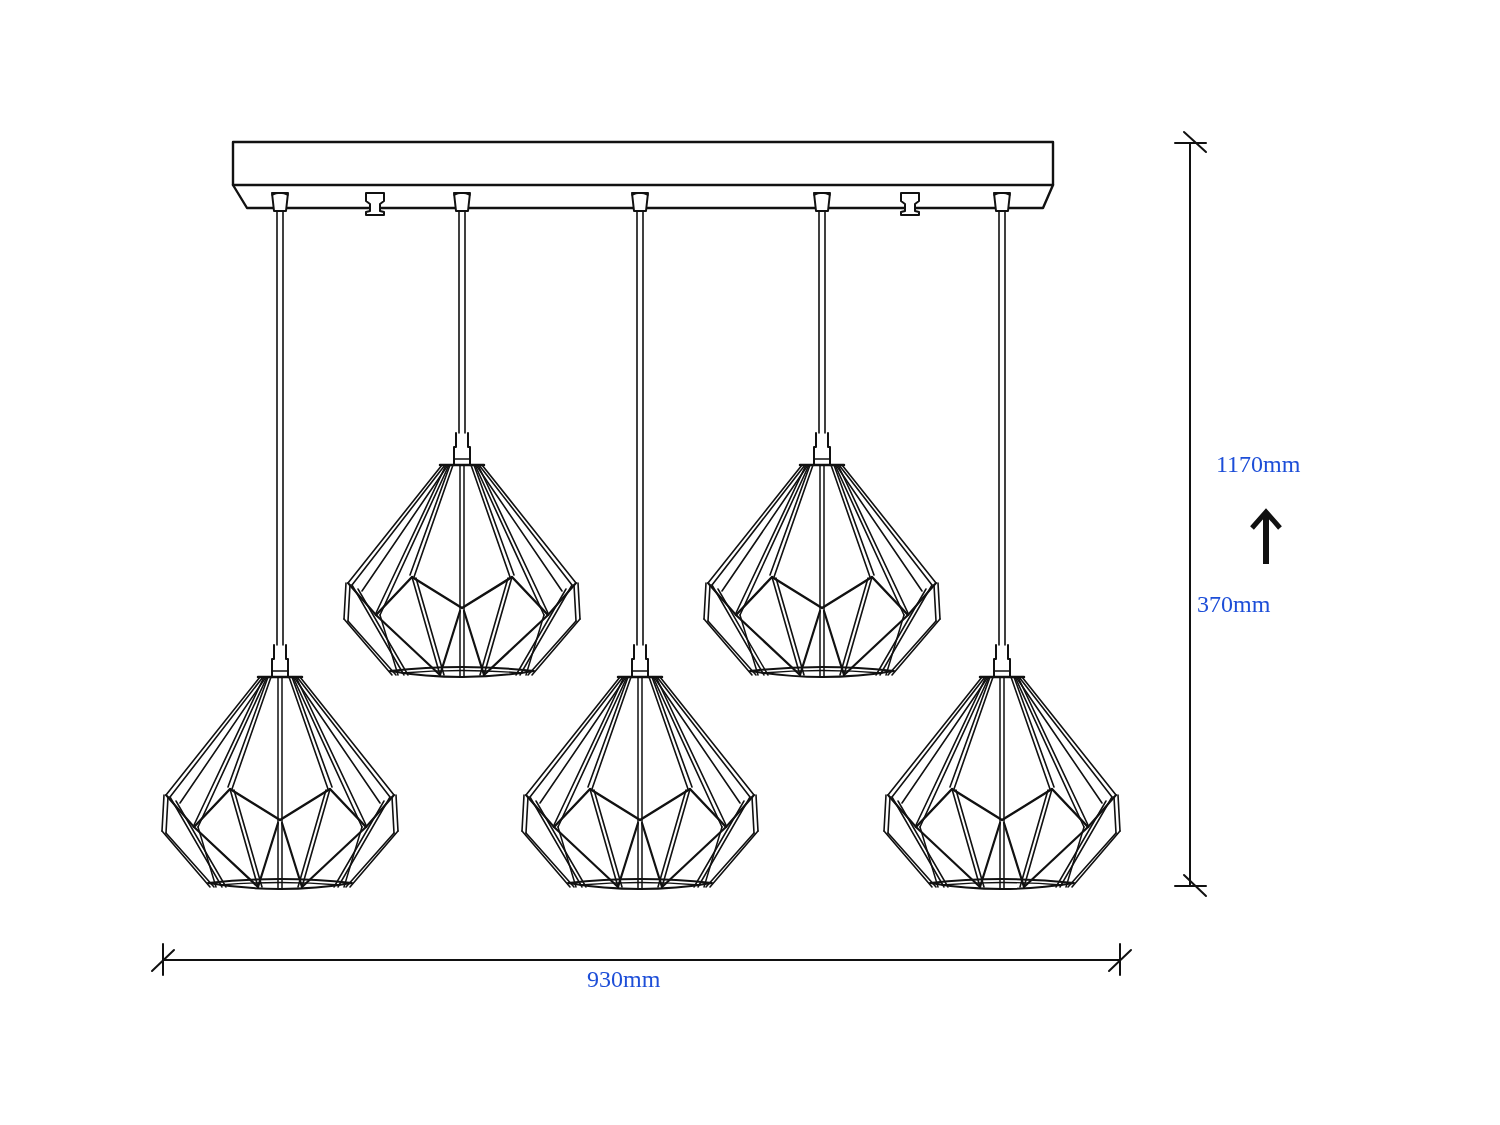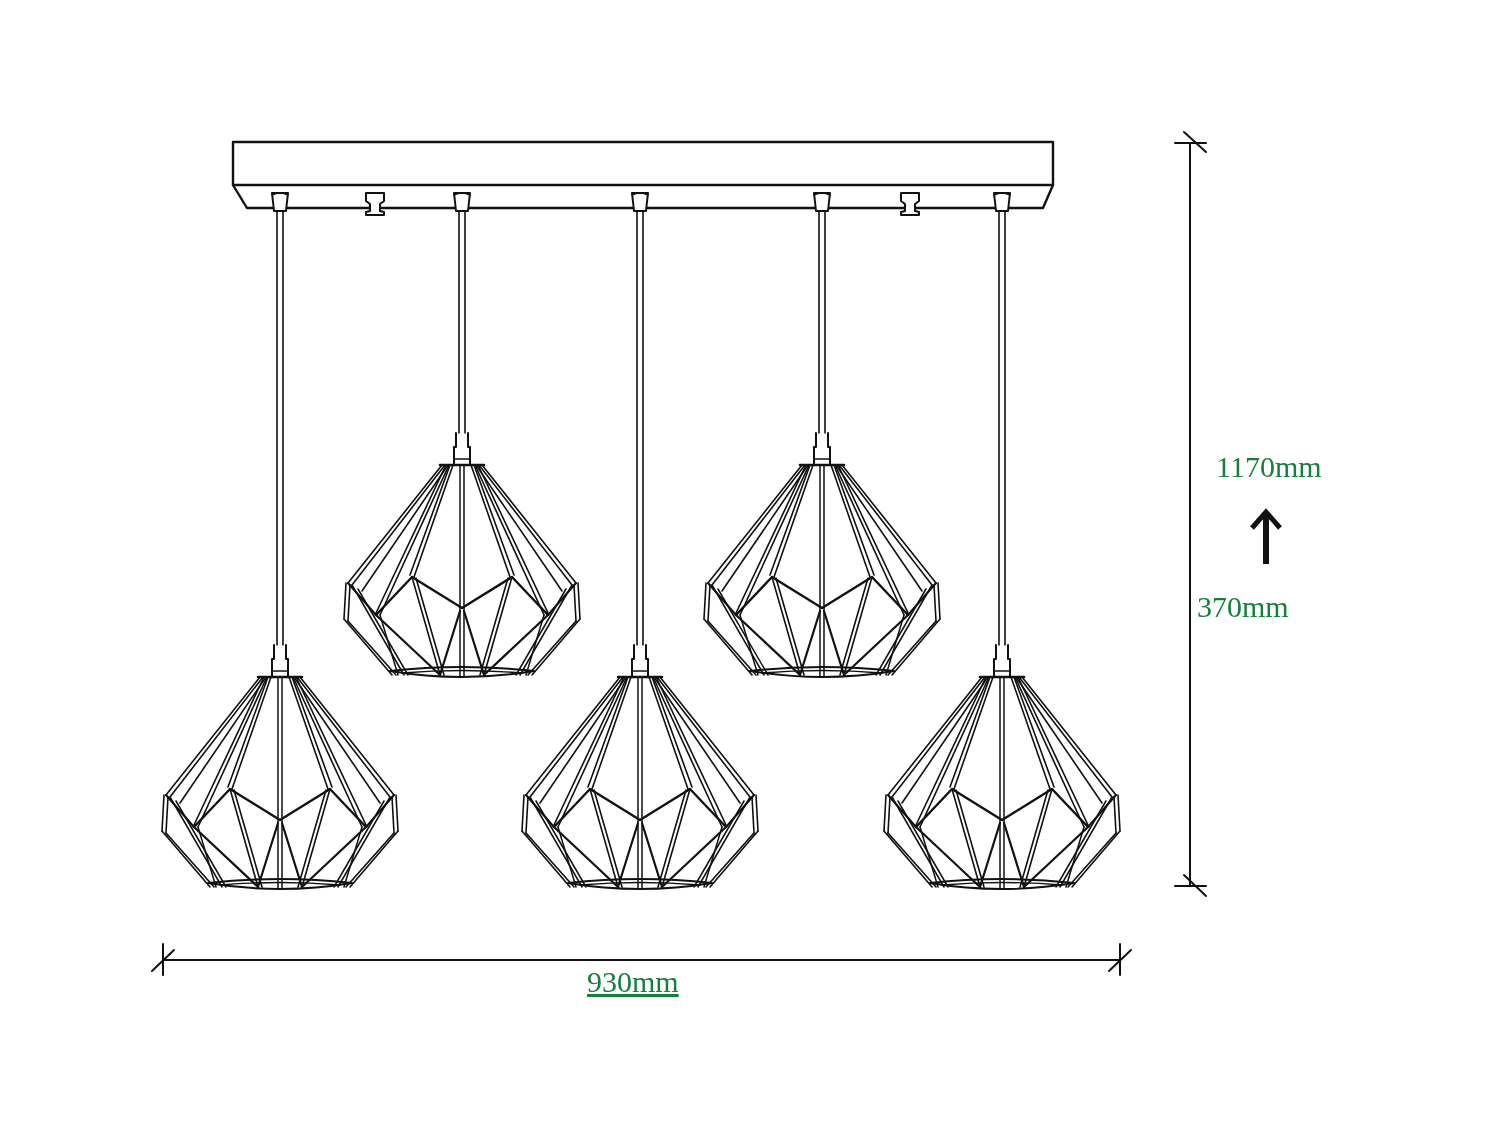--- a/index.html
+++ b/index.html
@@ -1,28 +1,28 @@
 <!DOCTYPE html>
 <html><head>
   <meta charset="utf-8">
   <style>
     html, body { margin: 0; padding: 0; background: #ffffff; }
     body { width: 1500px; height: 1125px; position: relative; overflow: hidden; }
     #drawing { position: absolute; left: 0; top: 0; width: 1500px; height: 1125px; }
     .label {
       position: absolute;
       font-family: "Liberation Serif", "DejaVu Serif", serif;
-      font-size: 30px;
-      color: #15803d;
+      font-size: 24px;
+      color: #1d4ed8;
       white-space: nowrap;
       line-height: 1;
     }
     #label-height-max { left: 1216px; top: 452px; }
     #label-height-min { left: 1197px; top: 592px; }
-    #label-width { left: 587px; top: 967px; text-decoration: underline; }
+    #label-width { left: 587px; top: 967px; }
     #arrow-up { position: absolute; left: 1246px; top: 508px; width: 40px; height: 60px; }
   </style>
 </head>
 <body>
 
 <svg id="drawing" viewBox="0 0 1500 1125" xmlns="http://www.w3.org/2000/svg" fill="none" stroke="#111111" stroke-linejoin="round" stroke-linecap="round">
   <defs>
 
     <g id="cage">
 

